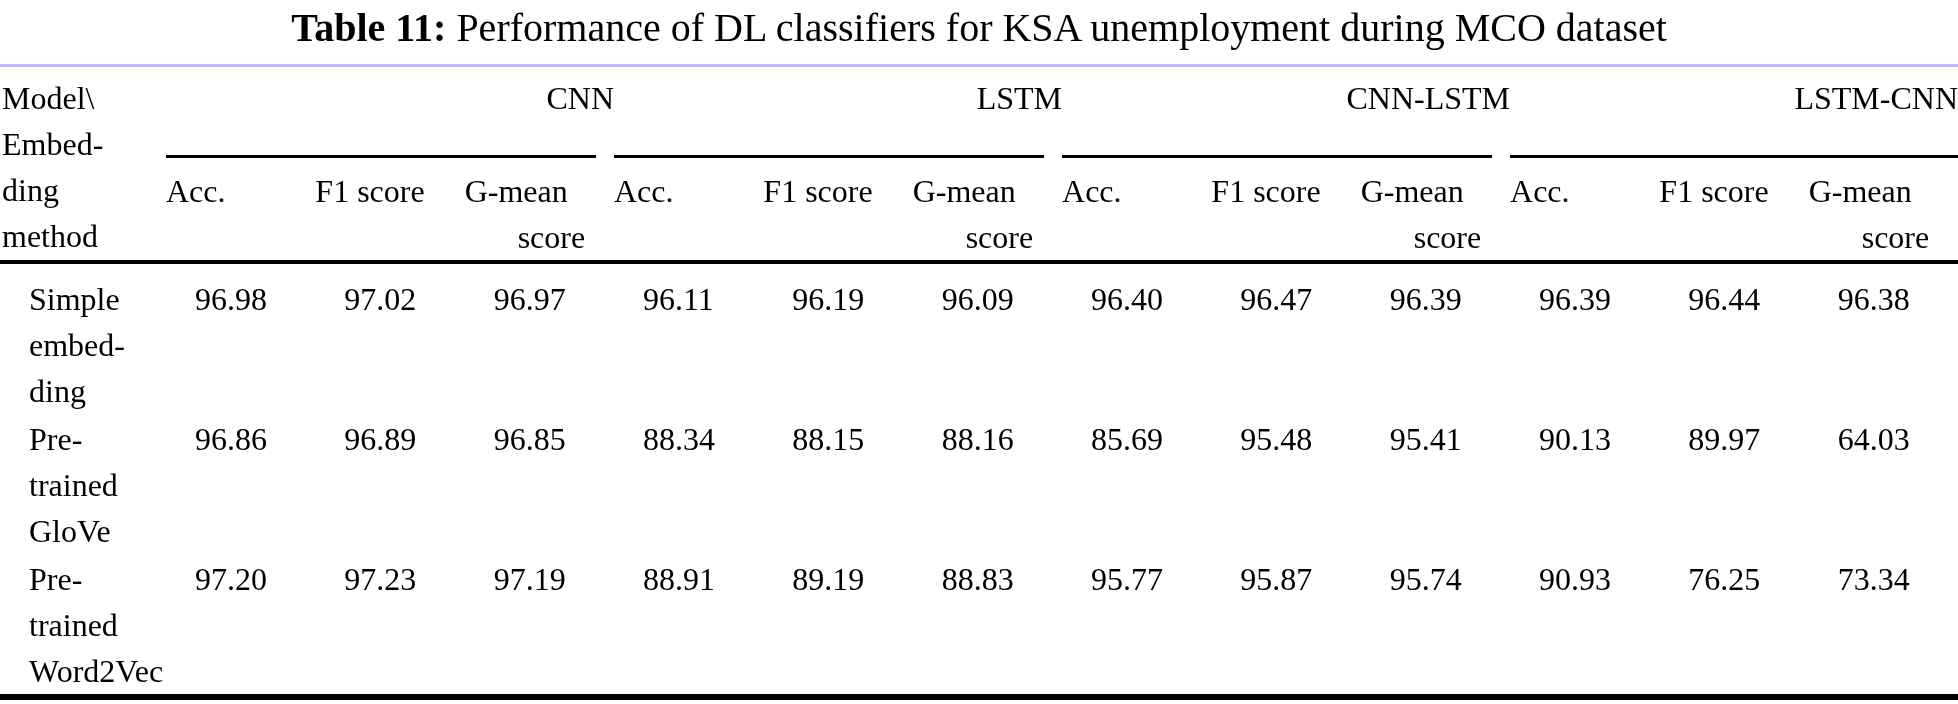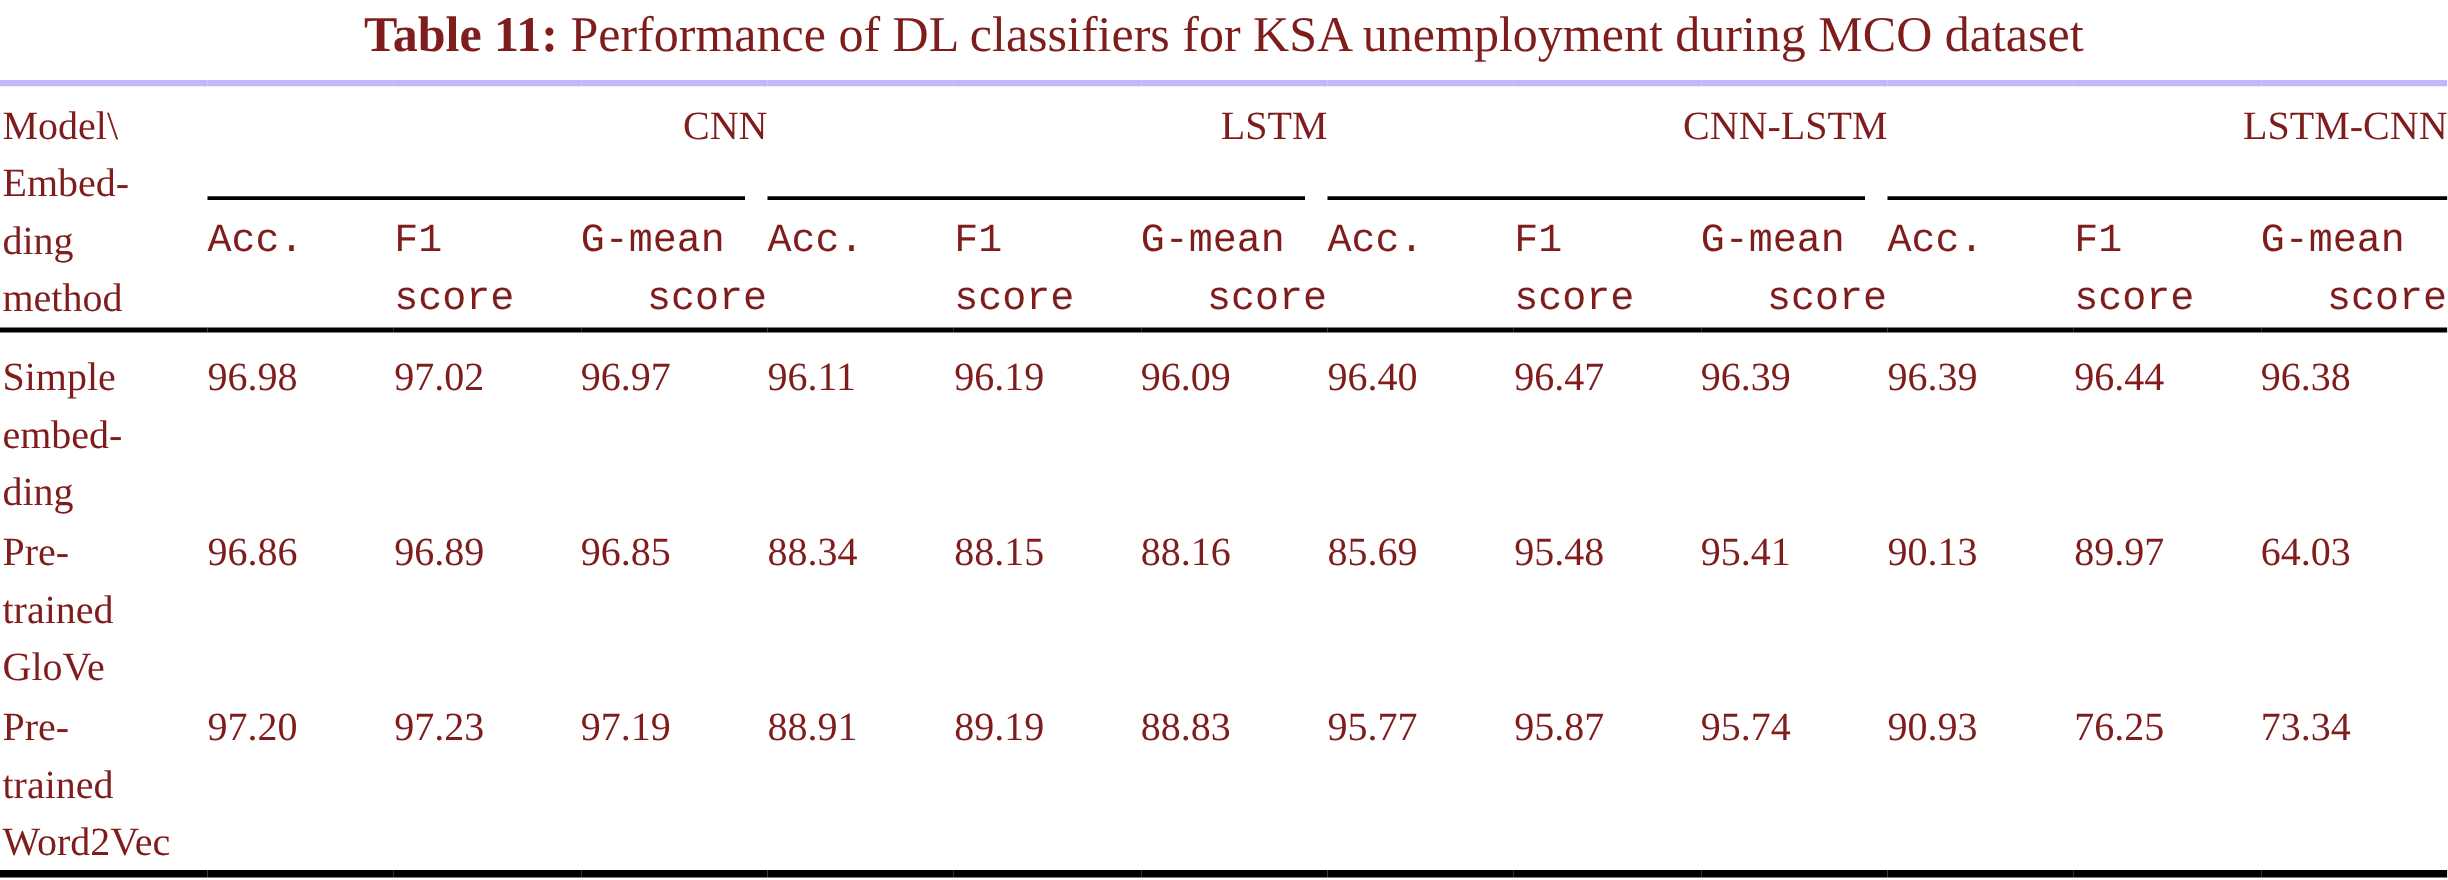--- a/index.html
+++ b/index.html
@@ -4,41 +4,41 @@
 <style>
   html, body {
     margin: 0;
     padding: 0;
     background: #ffffff;
   }
   .page {
     width: 1958px;
     height: 704px;
     background: #ffffff;
-    color: #7f1d1d;
+    color: #000000;
     font-family: "Liberation Serif", "DejaVu Serif", serif;
     overflow: hidden;
     box-sizing: border-box;
   }
   .caption {
     text-align: center;
     font-size: 40px;
     line-height: 48px;
     margin: 4px 0 0 0;
     white-space: nowrap;
   }
   .caption .cap-label { font-weight: bold; }
   .caption .cap-text { font-weight: normal; }
 
   table.perf {
     width: 1958px;
     margin-top: 12px;
     border-collapse: collapse;
     table-layout: fixed;
-    border-top: 5px solid #c4b5fd;
+    border-top: 3px solid #c4b5fd;
     border-bottom: 6px solid #000;
     font-size: 32px;
     line-height: 46px;
     border-radius: 15px;
   }
   col.c-label { width: 166px; }
   col.c-data  { width: 149.33px; }
 
   td { vertical-align: top; padding: 0; }
 
@@ -56,26 +56,25 @@
     border-bottom: 3px solid #000;
     margin-right: 18px;
     height: 0;
   }
   td.group-cell.last .grule { margin-right: 0; }
 
   
   tr.subhdr td {
     padding-top: 10px;
     border-bottom: 4px solid #000;
-    font-family: Liberation Mono, monospace;
   }
   .score2 { padding-left: 8px; margin-left: 45px; }
 
   
-  tr.datarow td { padding-top: 2px; }
+  tr.datarow td { padding-top: 2px; padding-left: 29px; }
   tr.datarow.first td { padding-top: 12px; }
   td.rowlabel { padding-left: 2px; }
 </style>
 </head>
 <body>
 
 <div class="page">
 
   <div class="caption">
     <span class="cap-label">Table 11:</span><span class="cap-text"> Performance of DL classifiers for KSA unemployment during MCO dataset</span>

